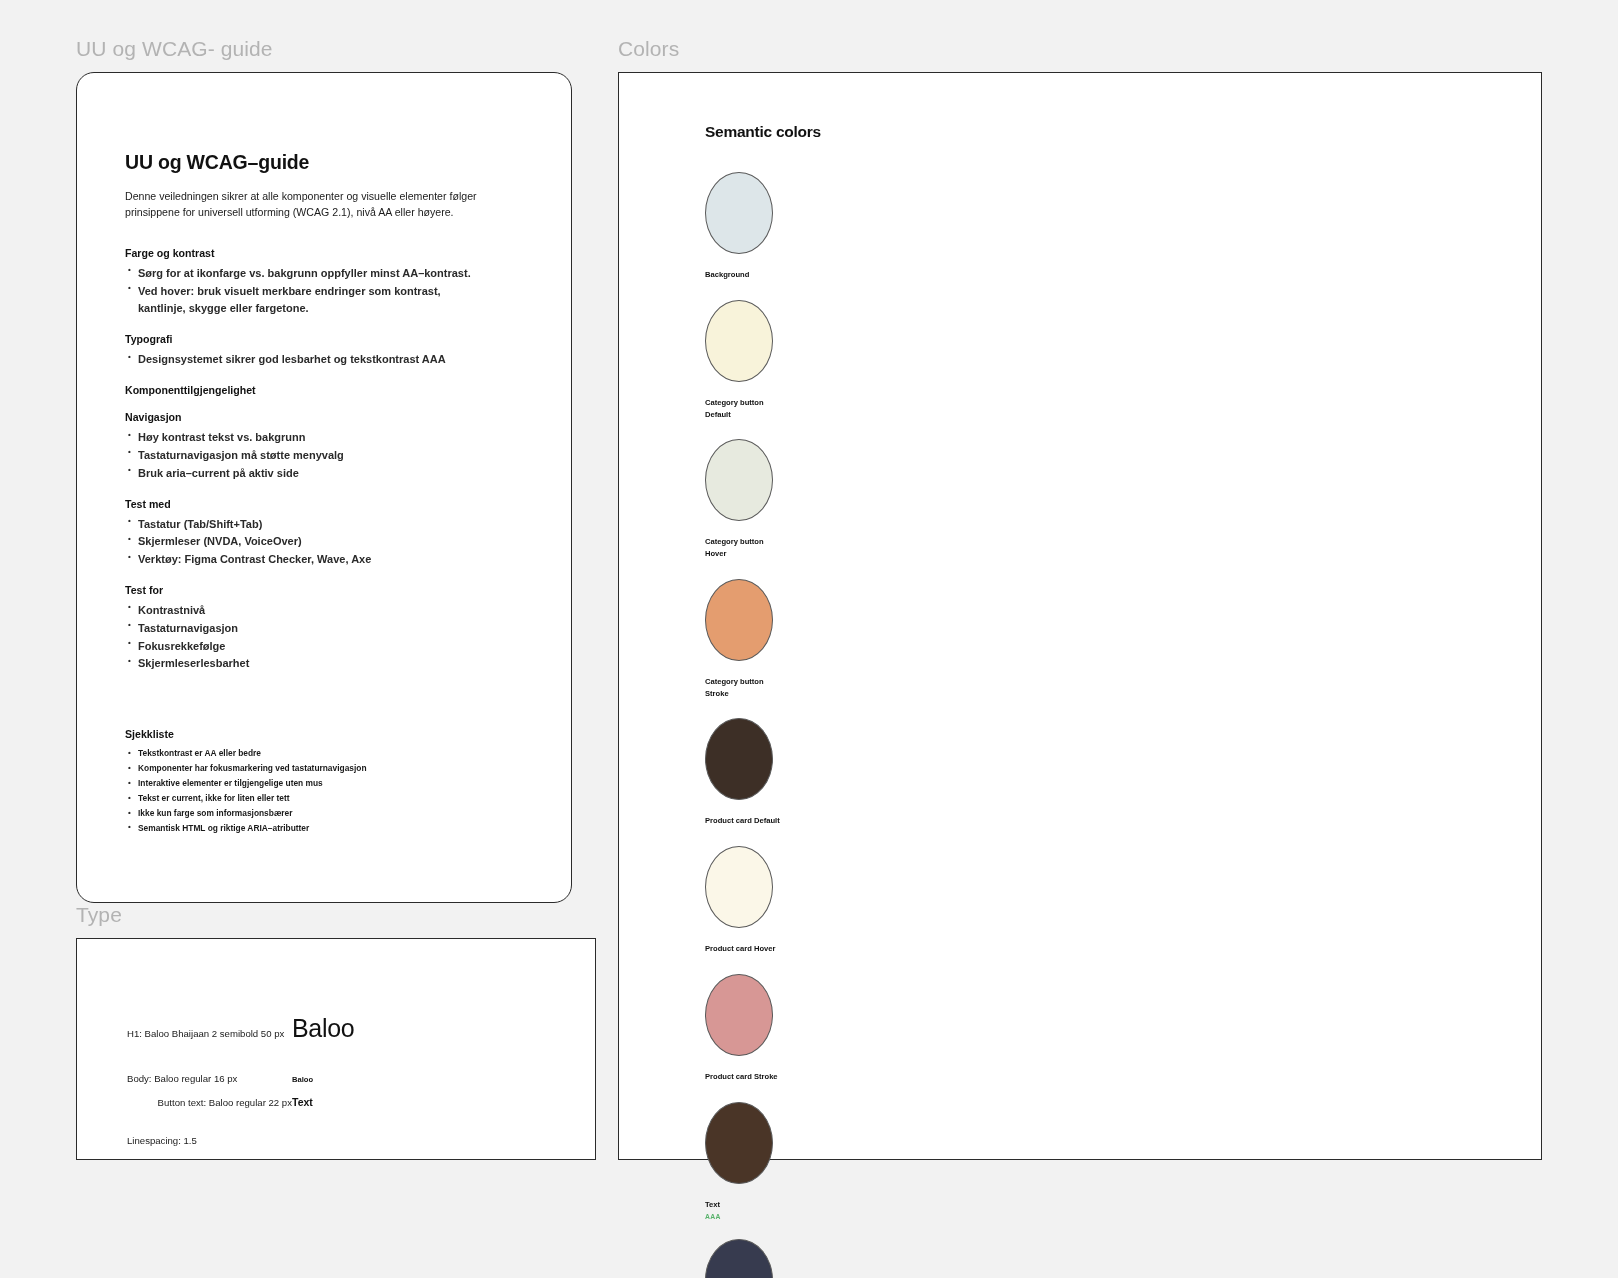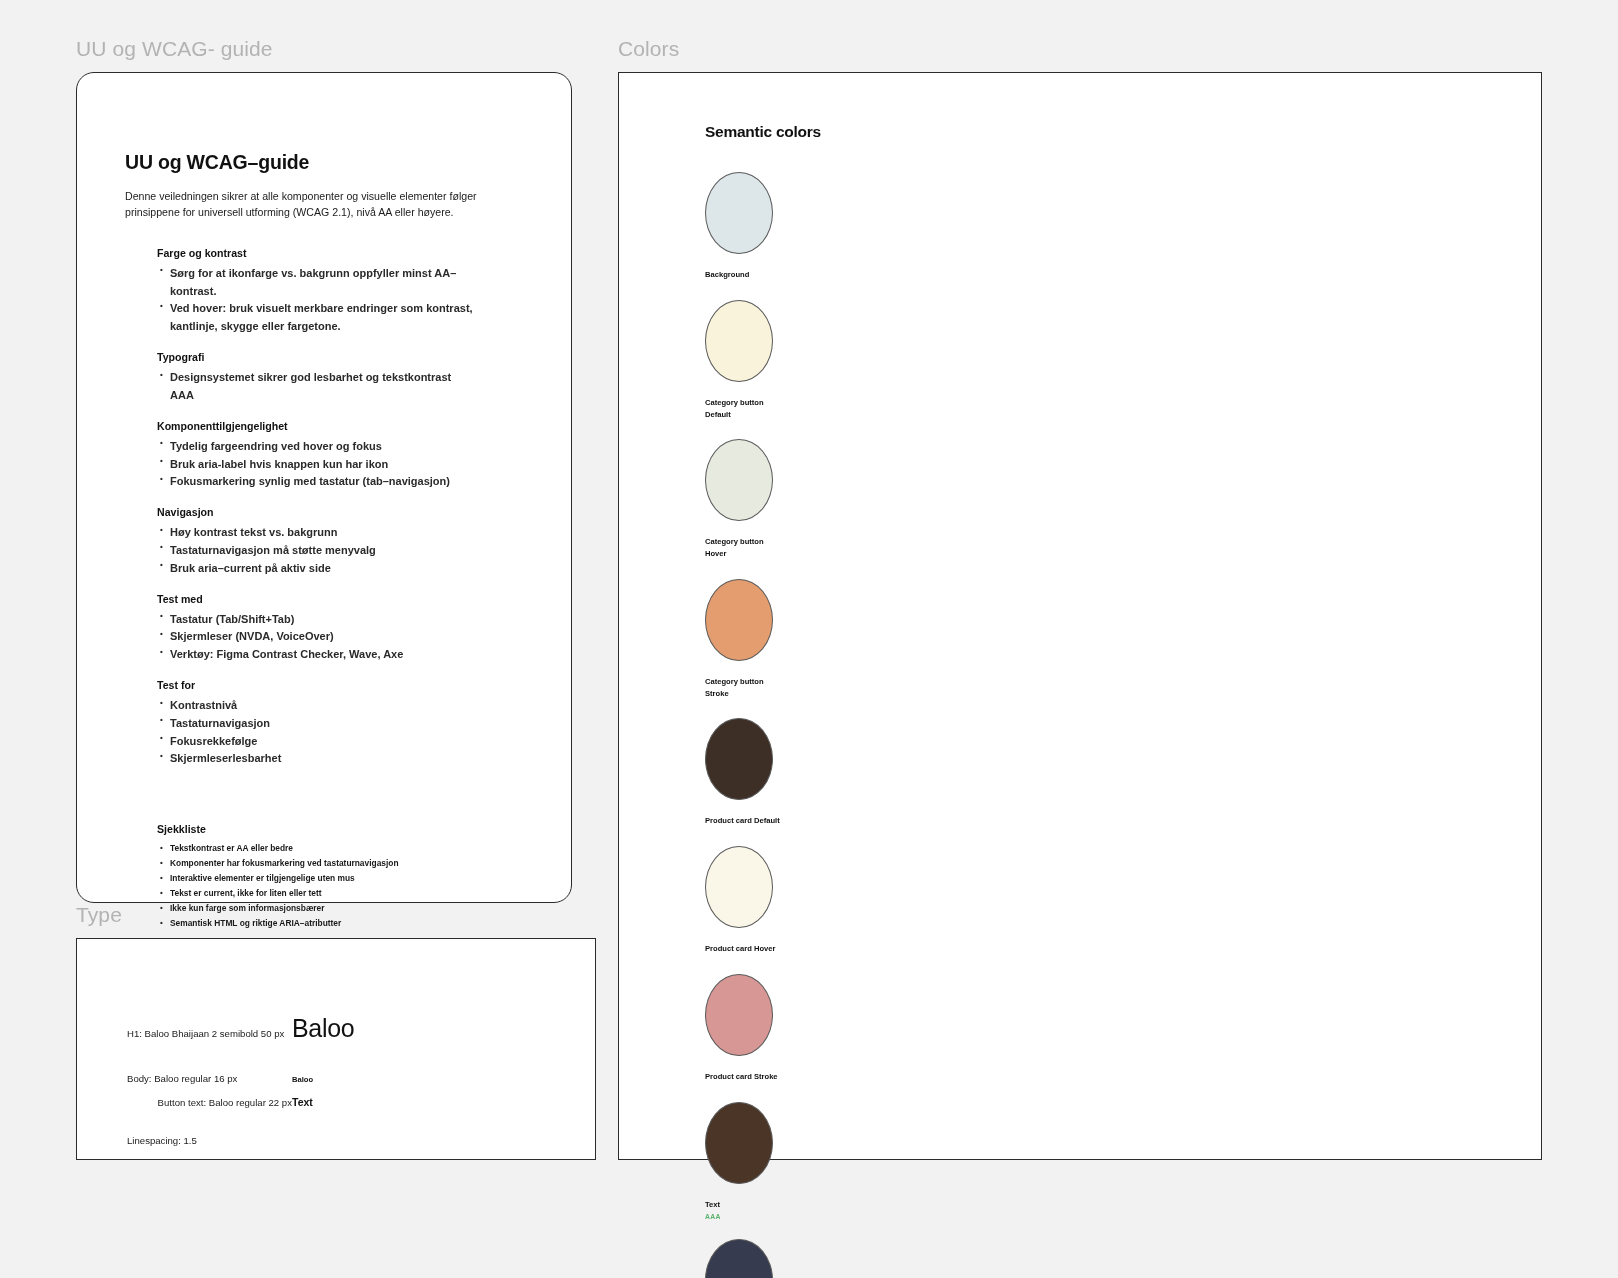--- a/index.html
+++ b/index.html
@@ -32,21 +32,21 @@
   #guide-frame { left: 76px; top: 72px; width: 496px; height: 831px; border-radius: 18px; }
   .guide-inner { padding: 78px 0 0 48px; width: 400px; }
   .guide-h1 {
     font-size: 19.5px; font-weight: bold; color: #111;
     letter-spacing: -.2px; margin-bottom: 14px;
   }
   .guide-intro {
     font-size: 10.6px; color: #1b1b1b; line-height: 1.55;
     width: 382px; margin-bottom: 26px;
   }
-  .guide-sec { margin-bottom: 15px; margin-left: 32px; }
+  .guide-sec { margin-bottom: 15px; }
   .guide-h2 {
     font-size: 10.6px; font-weight: bold; color: #111;
     margin-bottom: 6px;
   }
   .guide-list { list-style: none; }
   .guide-list li {
     font-size: 11px; color: #2a2a2a; line-height: 1.62;
     padding-left: 13px; position: relative; font-weight: bold;
   }
   .guide-list li::before {
@@ -132,25 +132,20 @@
             </ul>
           </div>
           <div class="guide-sec">
             <div class="guide-h2">Typografi</div>
             <ul class="guide-list">
               <li>Designsystemet sikrer god lesbarhet og tekstkontrast AAA</li>
             </ul>
           </div>
           <div class="guide-sec">
             <div class="guide-h2">Komponenttilgjengelighet</div>
-            <ul class="guide-list">
-              <li>Tydelig fargeendring ved hover og fokus</li>
-              <li>Bruk aria-label hvis knappen kun har ikon</li>
-              <li>Fokusmarkering synlig med tastatur (tab–navigasjon)</li>
-            </ul>
           </div>
           <div class="guide-sec">
             <div class="guide-h2">Navigasjon</div>
             <ul class="guide-list">
               <li>Høy kontrast tekst vs. bakgrunn</li>
               <li>Tastaturnavigasjon må støtte menyvalg</li>
               <li>Bruk aria–current på aktiv side</li>
             </ul>
           </div>
           <div class="guide-sec">

